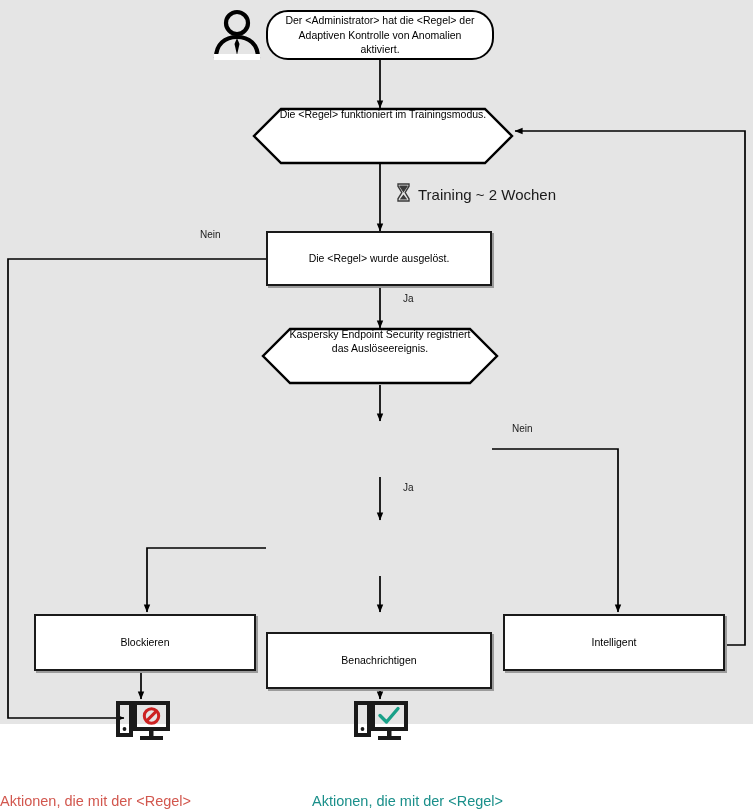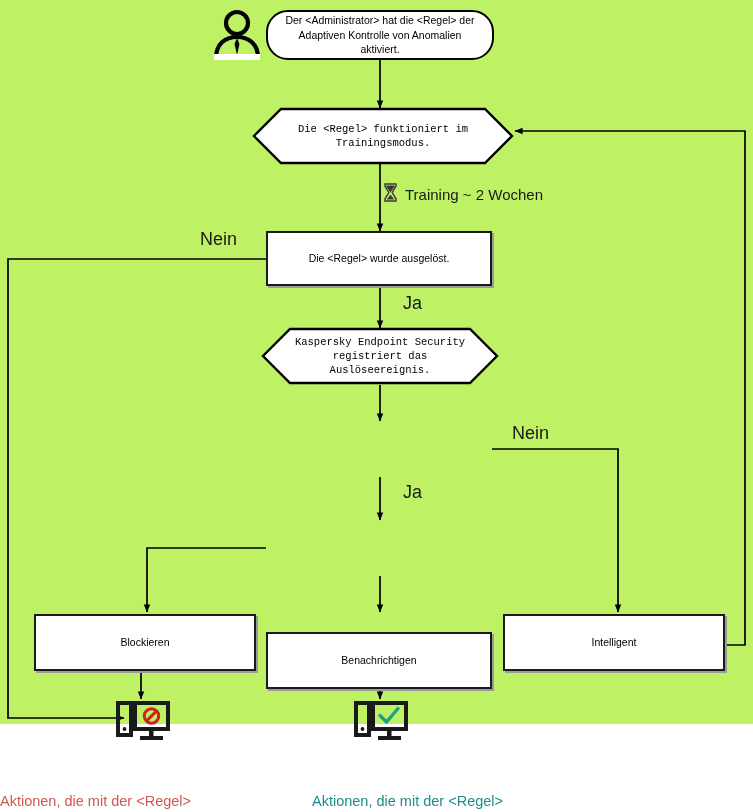--- a/index.html
+++ b/index.html
@@ -10,21 +10,21 @@
   body {
     font-family: "Liberation Sans", sans-serif;
     width: 753px;
     height: 812px;
     overflow: hidden;
   }
   #canvas {
     position: relative;
     width: 753px;
     height: 724px;
-    background: #bef264;
+    background: #e5e5e5;
   }
   #wires {
     position: absolute;
     left: 0; top: 0;
     width: 753px;
     height: 812px;
   }
   .node {
     position: absolute;
     box-sizing: border-box;
@@ -47,40 +47,38 @@
   .term {
     border: 2px solid #000000;
     border-radius: 22px;
     font-size: 10.5px;
     line-height: 1.4;
     padding: 2px 10px;
   }
   .hexwrap {
     position: absolute;
     display: flex;
-    align-items: center;
     justify-content: center;
-    font-family: Liberation Mono, monospace;
   }
   .hexwrap svg {
     position: absolute;
     left: 0; top: 0;
   }
   .hexlabel {
     position: relative;
     z-index: 2;
     font-size: 10.5px;
     line-height: 1.35;
     text-align: center;
     color: #000;
     padding: 0 26px;
   }
   .edge-label {
     position: absolute;
-    font-size: 18px;
+    font-size: 10px;
     color: #1a1a1a;
     white-space: nowrap;
   }
   .train-label {
     position: absolute;
     font-size: 15px;
     color: #1a1a1a;
     white-space: nowrap;
     display: flex;
     align-items: center;
@@ -151,21 +149,21 @@
     <span>Der &lt;Administrator&gt; hat die &lt;Regel&gt; der Adaptiven Kontrolle von Anomalien aktiviert.</span>
   </div>
 
   <div class="hexwrap" style="left:252px; top:107px; width:262px; height:58px;">
     <svg width="262" height="58" viewBox="0 0 262 58">
       <polygon points="29,2 233,2 260,29 233,56 29,56 2,29" fill="#fff" stroke="#000" stroke-width="2.4"></polygon>
     </svg>
     <div class="hexlabel">Die &lt;Regel&gt; funktioniert im Trainingsmodus.</div>
   </div>
 
-  <div class="train-label" style="left:383px; top:183px;">
+  <div class="train-label" style="left:396px; top:183px;">
     <span>
       <svg width="15" height="19" viewBox="0 0 15 19">
         <path d="M2,1 L13,1 L13,3.2 L9.2,9.5 L13,15.8 L13,18 L2,18 L2,15.8 L5.8,9.5 L2,3.2 z" fill="none" stroke="#3a3a3a" stroke-width="1.4"></path>
         <path d="M3.4,2.4 L11.6,2.4 L11.6,3.4 L7.5,9.5 L3.4,3.4 z" fill="#3a3a3a"></path>
         <path d="M7.5,11.5 L11.3,16.6 L3.7,16.6 z" fill="#3a3a3a"></path>
       </svg>
     </span>
     <span>Training ~ 2 Wochen</span>
   </div>
 

